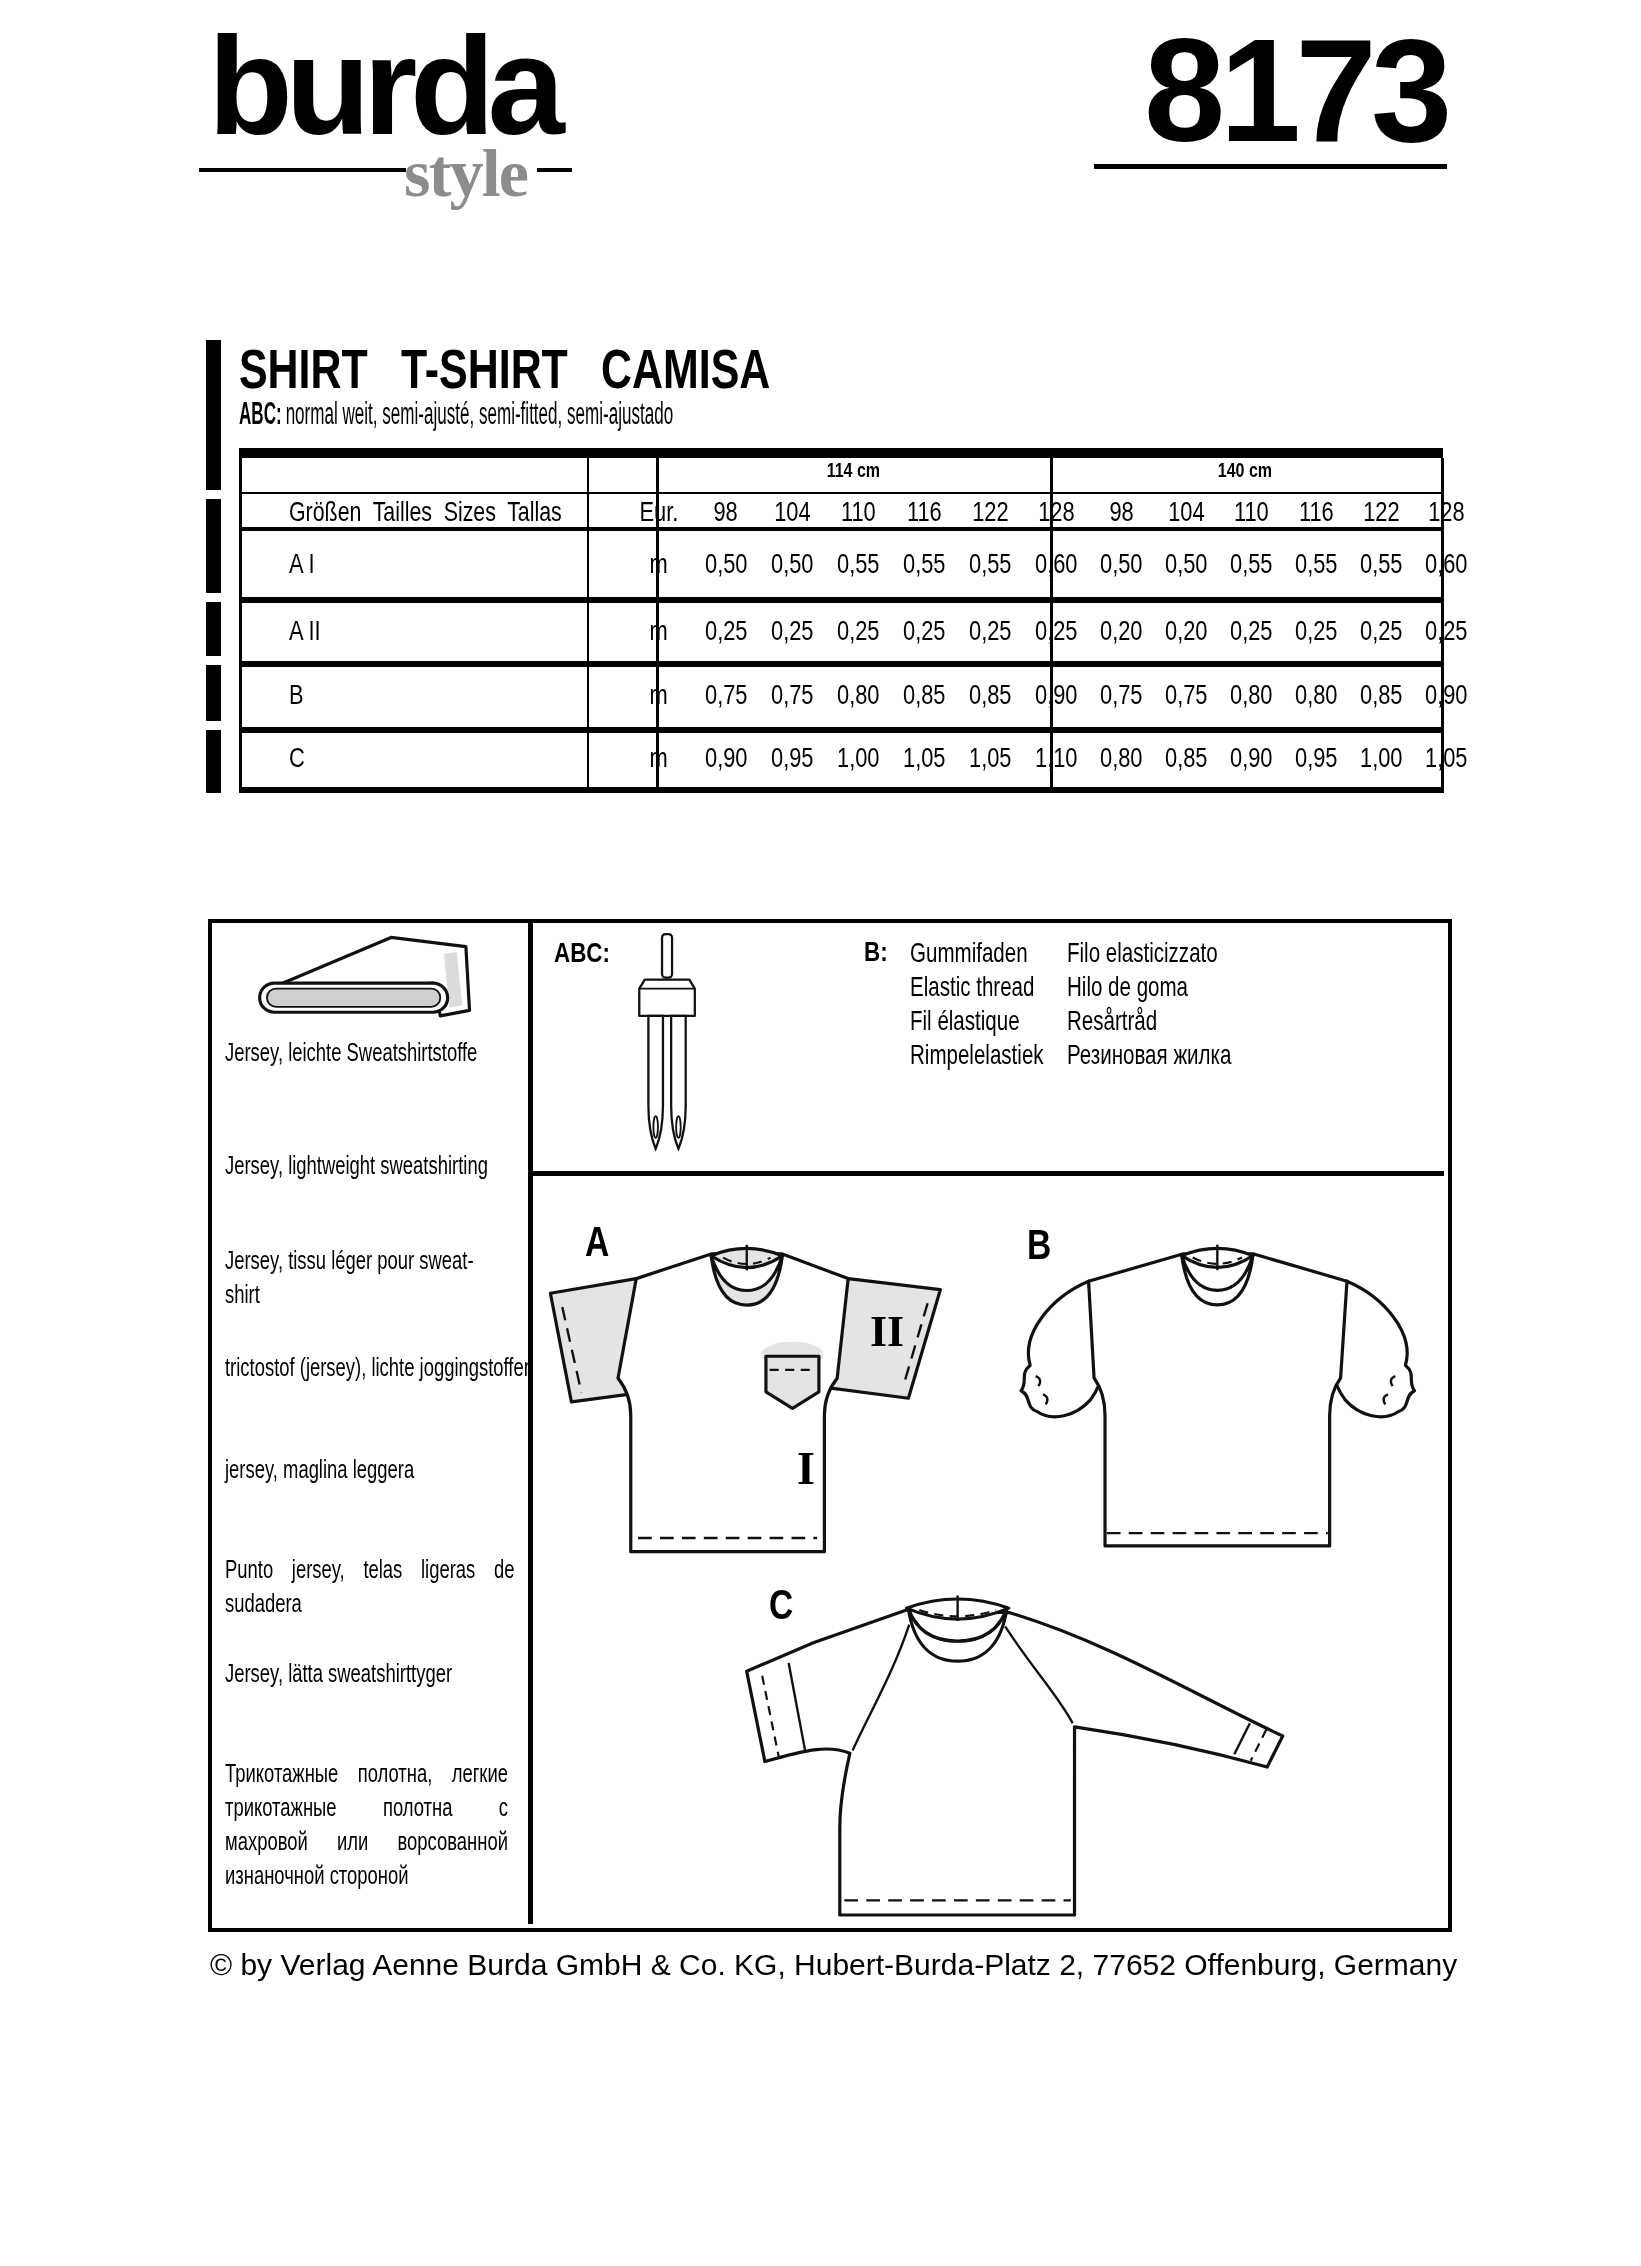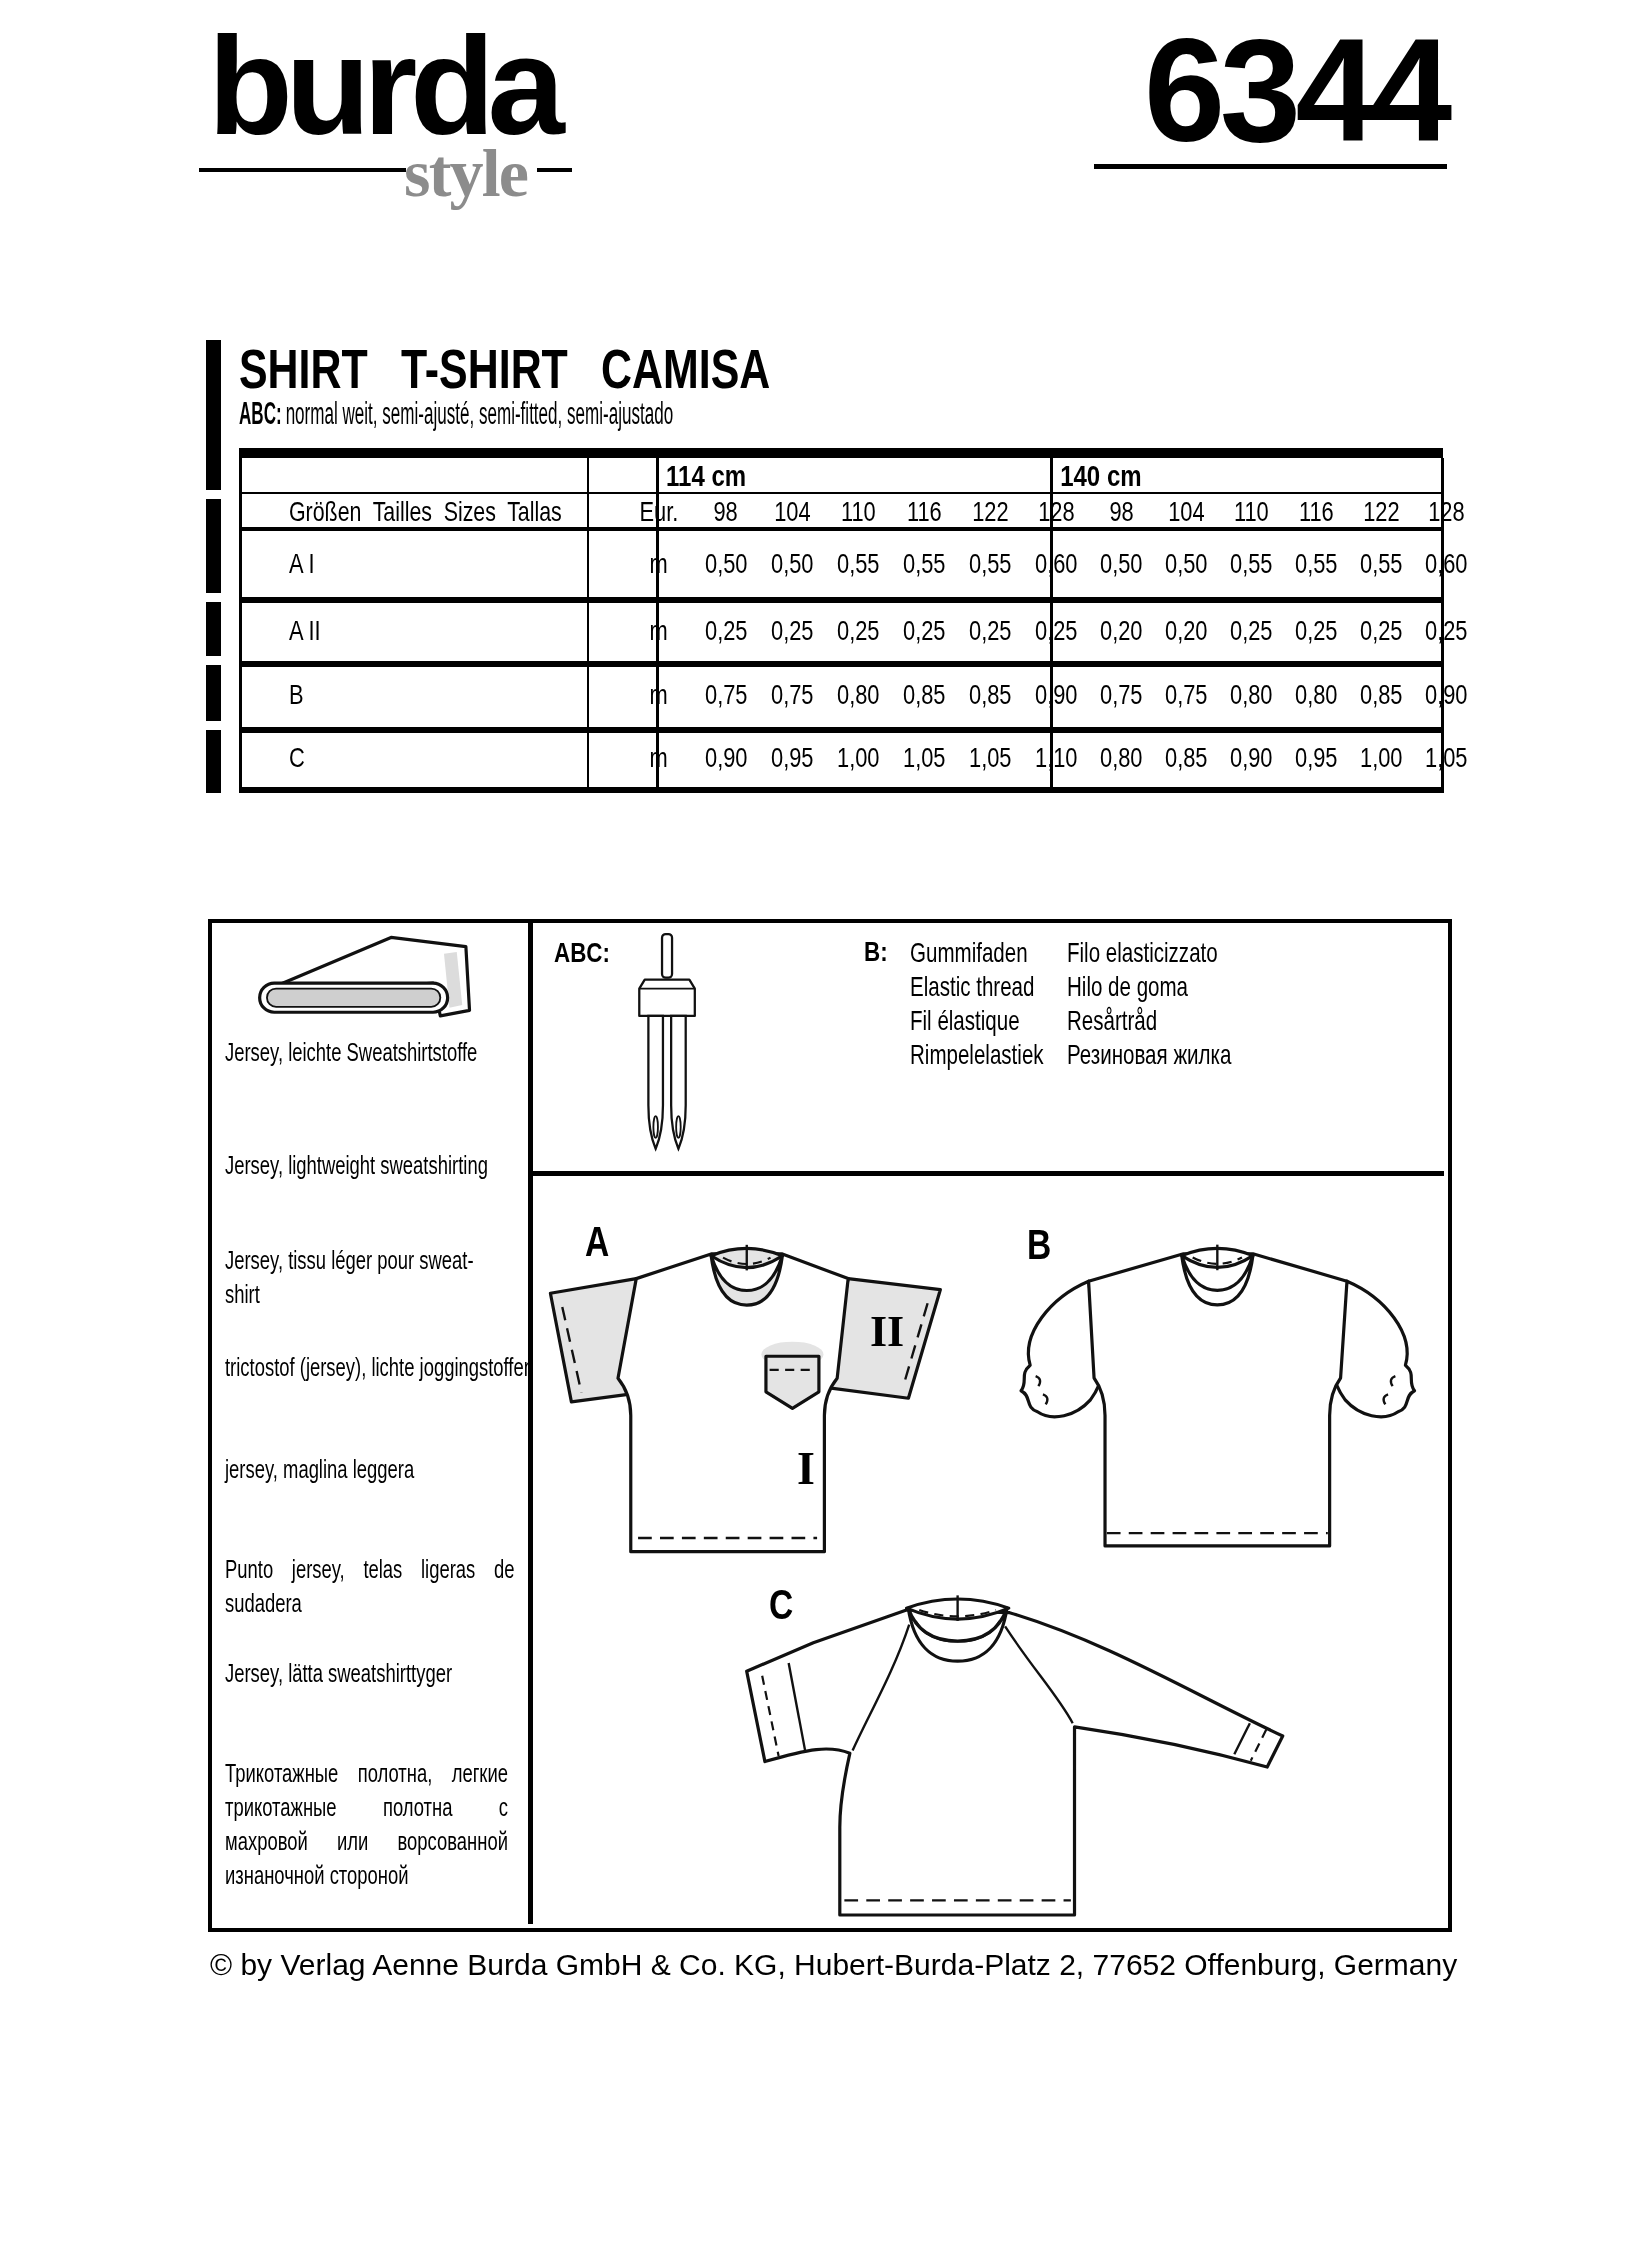--- a/index.html
+++ b/index.html
@@ -23,21 +23,21 @@
   .sub-title{left:239px;top:398px;font-size:31px;line-height:1;text-align:center;}
   .sub-title .cx{transform:scaleX(.55);}
   .sub-title b{font-weight:700;padding-right:7.3px;}
   
   .tablewrap{left:239px;top:448px;width:1204px;height:345px;}
   .tl{position:absolute;background:#000;}
   .trow{position:absolute;left:5px;display:grid;height:37px;align-items:center;
         grid-template-columns:348px 69px repeat(6,66px) repeat(6,65px);font-weight:400;font-size:28px;margin-left:32px;}
   .cell{text-align:center;}
   .cell.lab{text-align:left;padding-left:12.8px;}
-  .grp{position:absolute;font-weight:700;font-size:30px;top:11px;}
+  .grp{position:absolute;text-align:center;font-weight:700;font-size:20px;top:11px;}
   .grp .cx{transform:scaleX(.8);}
   .szl{word-spacing:7.3px;font-size:27.4px;}
   
   .infobox{left:208px;top:919px;width:1236px;height:1005px;border:4.6px solid #000;}
   .vdivider{left:528px;top:919px;width:4.6px;height:1005px;background:#000;}
   .hdivider{left:528px;top:1171px;width:916px;height:4.6px;background:#000;}
   .fab{left:225px;width:431px;font-size:25.6px;line-height:34px;transform:scaleX(.72);
        transform-origin:left top;}
   .fab.w440{width:402px;}
   .fab.w430{width:393px;}
@@ -59,21 +59,21 @@
 </style>
 </head>
 <body>
 
 <div class="page">
 
   <div class="abs logo-main">burda</div>
   <div class="abs logo-line" style="left:199px;width:207px;"></div>
   <div class="abs logo-line" style="left:537px;width:35px;"></div>
   <div class="abs logo-sub">style</div>
-  <div class="abs pattern-number">6344</div>
+  <div class="abs pattern-number">8173</div>
   <div class="abs number-line"></div>
 
   <div class="abs title-bar"></div>
   <div class="abs bar-gap" style="top:490px;"></div>
   <div class="abs bar-gap" style="top:593px;"></div>
   <div class="abs bar-gap" style="top:656px;"></div>
   <div class="abs bar-gap" style="top:721px;"></div>
   <div class="abs main-title">
     <span class="cx lx">SHIRT T-SHIRT CAMISA</span>
   </div>

